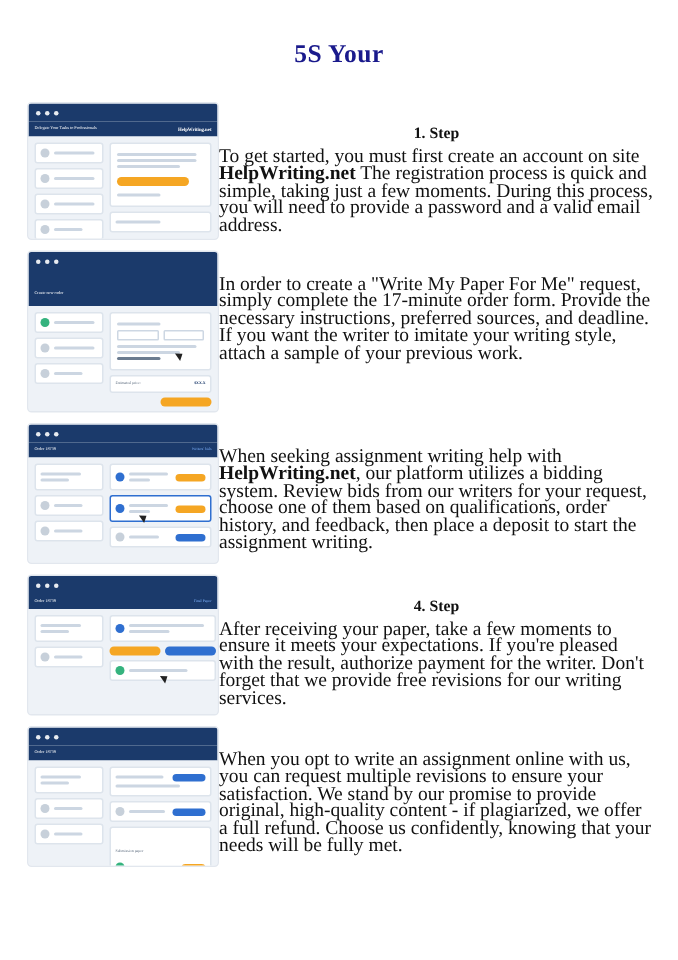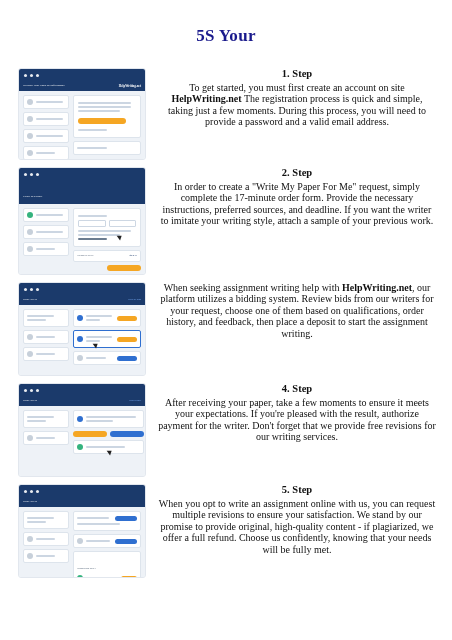--- a/index.html
+++ b/index.html
@@ -43,28 +43,28 @@
   .chip{height:6px;border-radius:3px;background:#f5a623;width:34px;}
   .chip.blue{background:#2f6fd0;}
   .chip.wide{width:48px;}
   .row{display:flex;align-items:center;gap:3px;}
   .dot{width:6px;height:6px;border-radius:50%;background:#2f6fd0;flex:0 0 6px;}
   .dot.green{background:#35b37e;}
   .dot.grey{background:#c7d0da;}
   .tiny{font-size:2.6px;color:#5a6a7d;line-height:4px;}
   .cursor{position:absolute;width:0;height:0;border-left:4px solid #222;border-bottom:3px solid transparent;border-top:3px solid transparent;transform:rotate(-35deg);}
   .text{
-    flex:1;padding-left:12px;padding-right:2px;
+    flex:1;padding-right:2px;margin-top:16px;
   }
   .steph{
     text-align:center;font-weight:bold;font-size:10.5px;color:#111;
     margin:0 0 3px 0;
   }
   .stepb{
-    font-size:10px;line-height:11.4px;color:#111;text-align:center;margin:0;
+    font-size:13px;line-height:11.4px;color:#111;text-align:left;margin:0;
   }
   .stepb b{font-weight:bold;}
 </style>
 </head>
 <body>
 
 <div class="page">
 
   <div class="title">5S Your</div>
 
@@ -177,21 +177,20 @@
               <span class="tiny">Estimated price:</span>
               <span class="tiny" style="color:#1b3a6b;font-weight:bold;">$XX.X</span>
             </div>
             <div style="display:flex;justify-content:flex-end;">
                 <div class="chip"></div>
               </div>
           </div>
         </div>
       </div>
       <div class="text">
-        <div class="steph">2. Step</div>
         <p class="stepb"><span>In order to create a "Write My Paper For Me" request, simply complete the 17-minute order form. Provide the necessary instructions, preferred sources, and deadline. If you want the writer to imitate your writing style, attach a sample of your previous work.</span><b></b><span></span></p>
       </div>
     </div>
 
     <div class="step">
       <div class="shot">
         <div class="bar">
             <i></i>
             <i></i>
             <i></i>
@@ -373,19 +372,18 @@
                   <div style="flex:1">
                     <div class="line m"></div>
                   </div>
                   <div class="chip" style="width:16px;height:5px;"></div>
                 </div>
             </div>
           </div>
         </div>
       </div>
       <div class="text">
-        <div class="steph">5. Step</div>
         <p class="stepb"><span>When you opt to write an assignment online with us, you can request multiple revisions to ensure your satisfaction. We stand by our promise to provide original, high-quality content - if plagiarized, we offer a full refund. Choose us confidently, knowing that your needs will be fully met.</span><b></b><span></span></p>
       </div>
     </div>
 
   </div>
 </div>
 
 </body></html>

